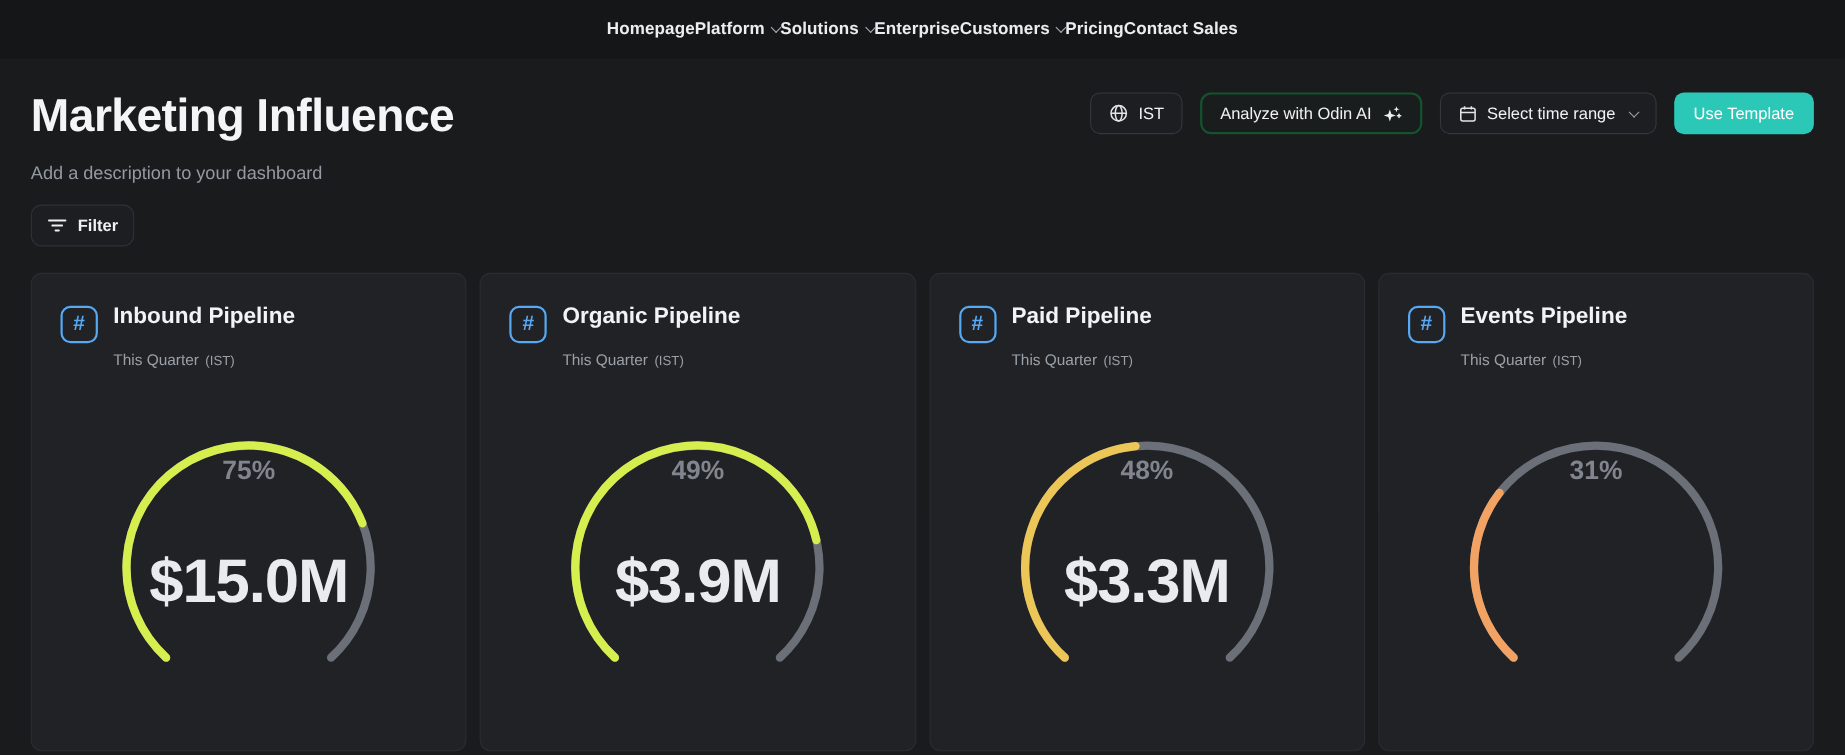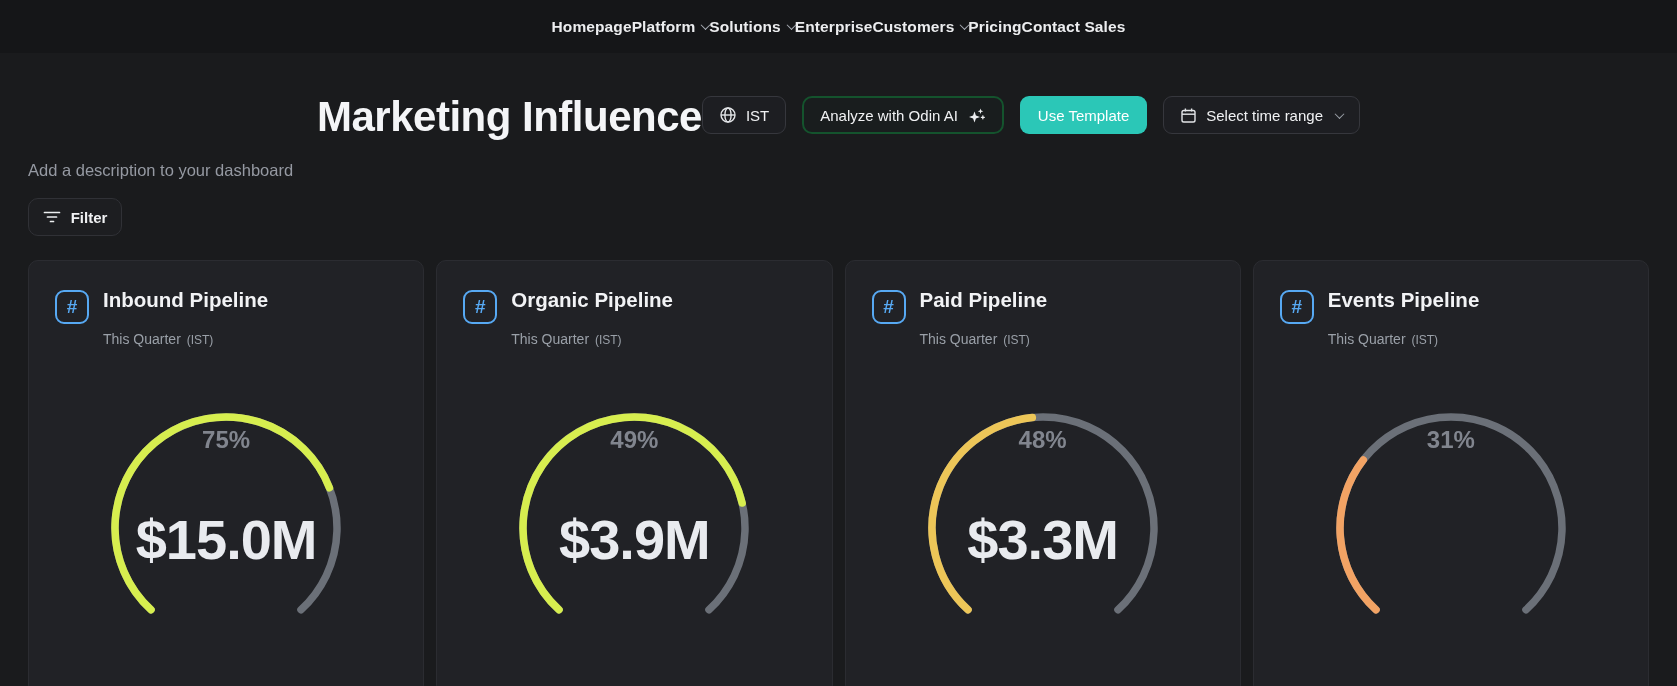--- a/index.html
+++ b/index.html
@@ -20,21 +20,21 @@
     font-size:15.5px; font-weight:700; color:#ecedef; cursor:pointer;
     letter-spacing:.1px;
   }
   .chev {
     display:inline-block; width:7px; height:7px;
     border-right:1.7px solid #a9adb5; border-bottom:1.7px solid #a9adb5;
     transform:rotate(45deg) translate(-1px,-1px);
   }
   
   .content { padding:0 28px; }
-  .header-row { display:flex; justify-content:center; align-items:flex-start; margin-top:40px; }
+  .header-row { display:flex; justify-content:space-between; align-items:flex-start; margin-top:28px; }
   .page-title {
     font-size:42px; font-weight:700; letter-spacing:-.5px; color:#f4f5f7; line-height:48px;
   }
   .controls { display:flex; gap:16px; margin-top:3px; }
   .chip {
     height:38px; display:flex; align-items:center; gap:9px;
     padding:0 16px; border-radius:9px;
     background:#1d1e22; border:1px solid #36373d;
     font-size:15px; color:#f0f1f3; cursor:pointer; white-space:nowrap;
   }
@@ -137,36 +137,36 @@
       </button>
 
       <button class="chip teal">
         <span>Analyze with Odin AI</span>
         <svg class="icon-svg" width="19" height="19" viewBox="0 0 19 19" fill="#eceef0">
           <path d="M7.5 5.5 L8.9 9.6 L13 11 L8.9 12.4 L7.5 16.5 L6.1 12.4 L2 11 L6.1 9.6 Z"></path>
           <path d="M13.5 2.5 L14.2 4.6 L16.3 5.3 L14.2 6 L13.5 8.1 L12.8 6 L10.7 5.3 L12.8 4.6 Z"></path>
           <rect x="15.2" y="9.2" width="1.3" height="4.2" rx="0.6"></rect>
           <rect x="13.75" y="10.65" width="4.2" height="1.3" rx="0.6"></rect>
         </svg>
-      </button>
-
-      <button class="chip solid">
-        <span>Use Template</span>
       </button>
 
       <button class="chip">
         <svg class="icon-svg" width="17" height="17" viewBox="0 0 17 17" fill="none" stroke="#e3e5e8" stroke-width="1.4">
           <rect x="2" y="3.5" width="13" height="11.5" rx="1.8"></rect>
           <line x1="2" y1="7.2" x2="15" y2="7.2"></line>
           <line x1="5.4" y1="1.5" x2="5.4" y2="4.5"></line>
           <line x1="11.6" y1="1.5" x2="11.6" y2="4.5"></line>
         </svg>
         <span>Select time range</span>
         <span class="chev"></span>
       </button>
+
+      <button class="chip solid">
+        <span>Use Template</span>
+      </button>
     </div>
   </div>
 
   <div class="dash-subtitle">Add a description to your dashboard</div>
 
   <button class="filter-btn">
     <svg class="icon-svg" width="18" height="14" viewBox="0 0 18 14" stroke="#eceef0" stroke-width="1.7" stroke-linecap="round">
       <line x1="1.5" y1="2.5" x2="16.5" y2="2.5"></line>
       <line x1="4.5" y1="7" x2="13.5" y2="7"></line>
       <line x1="7.5" y1="11.5" x2="10.5" y2="11.5"></line>

